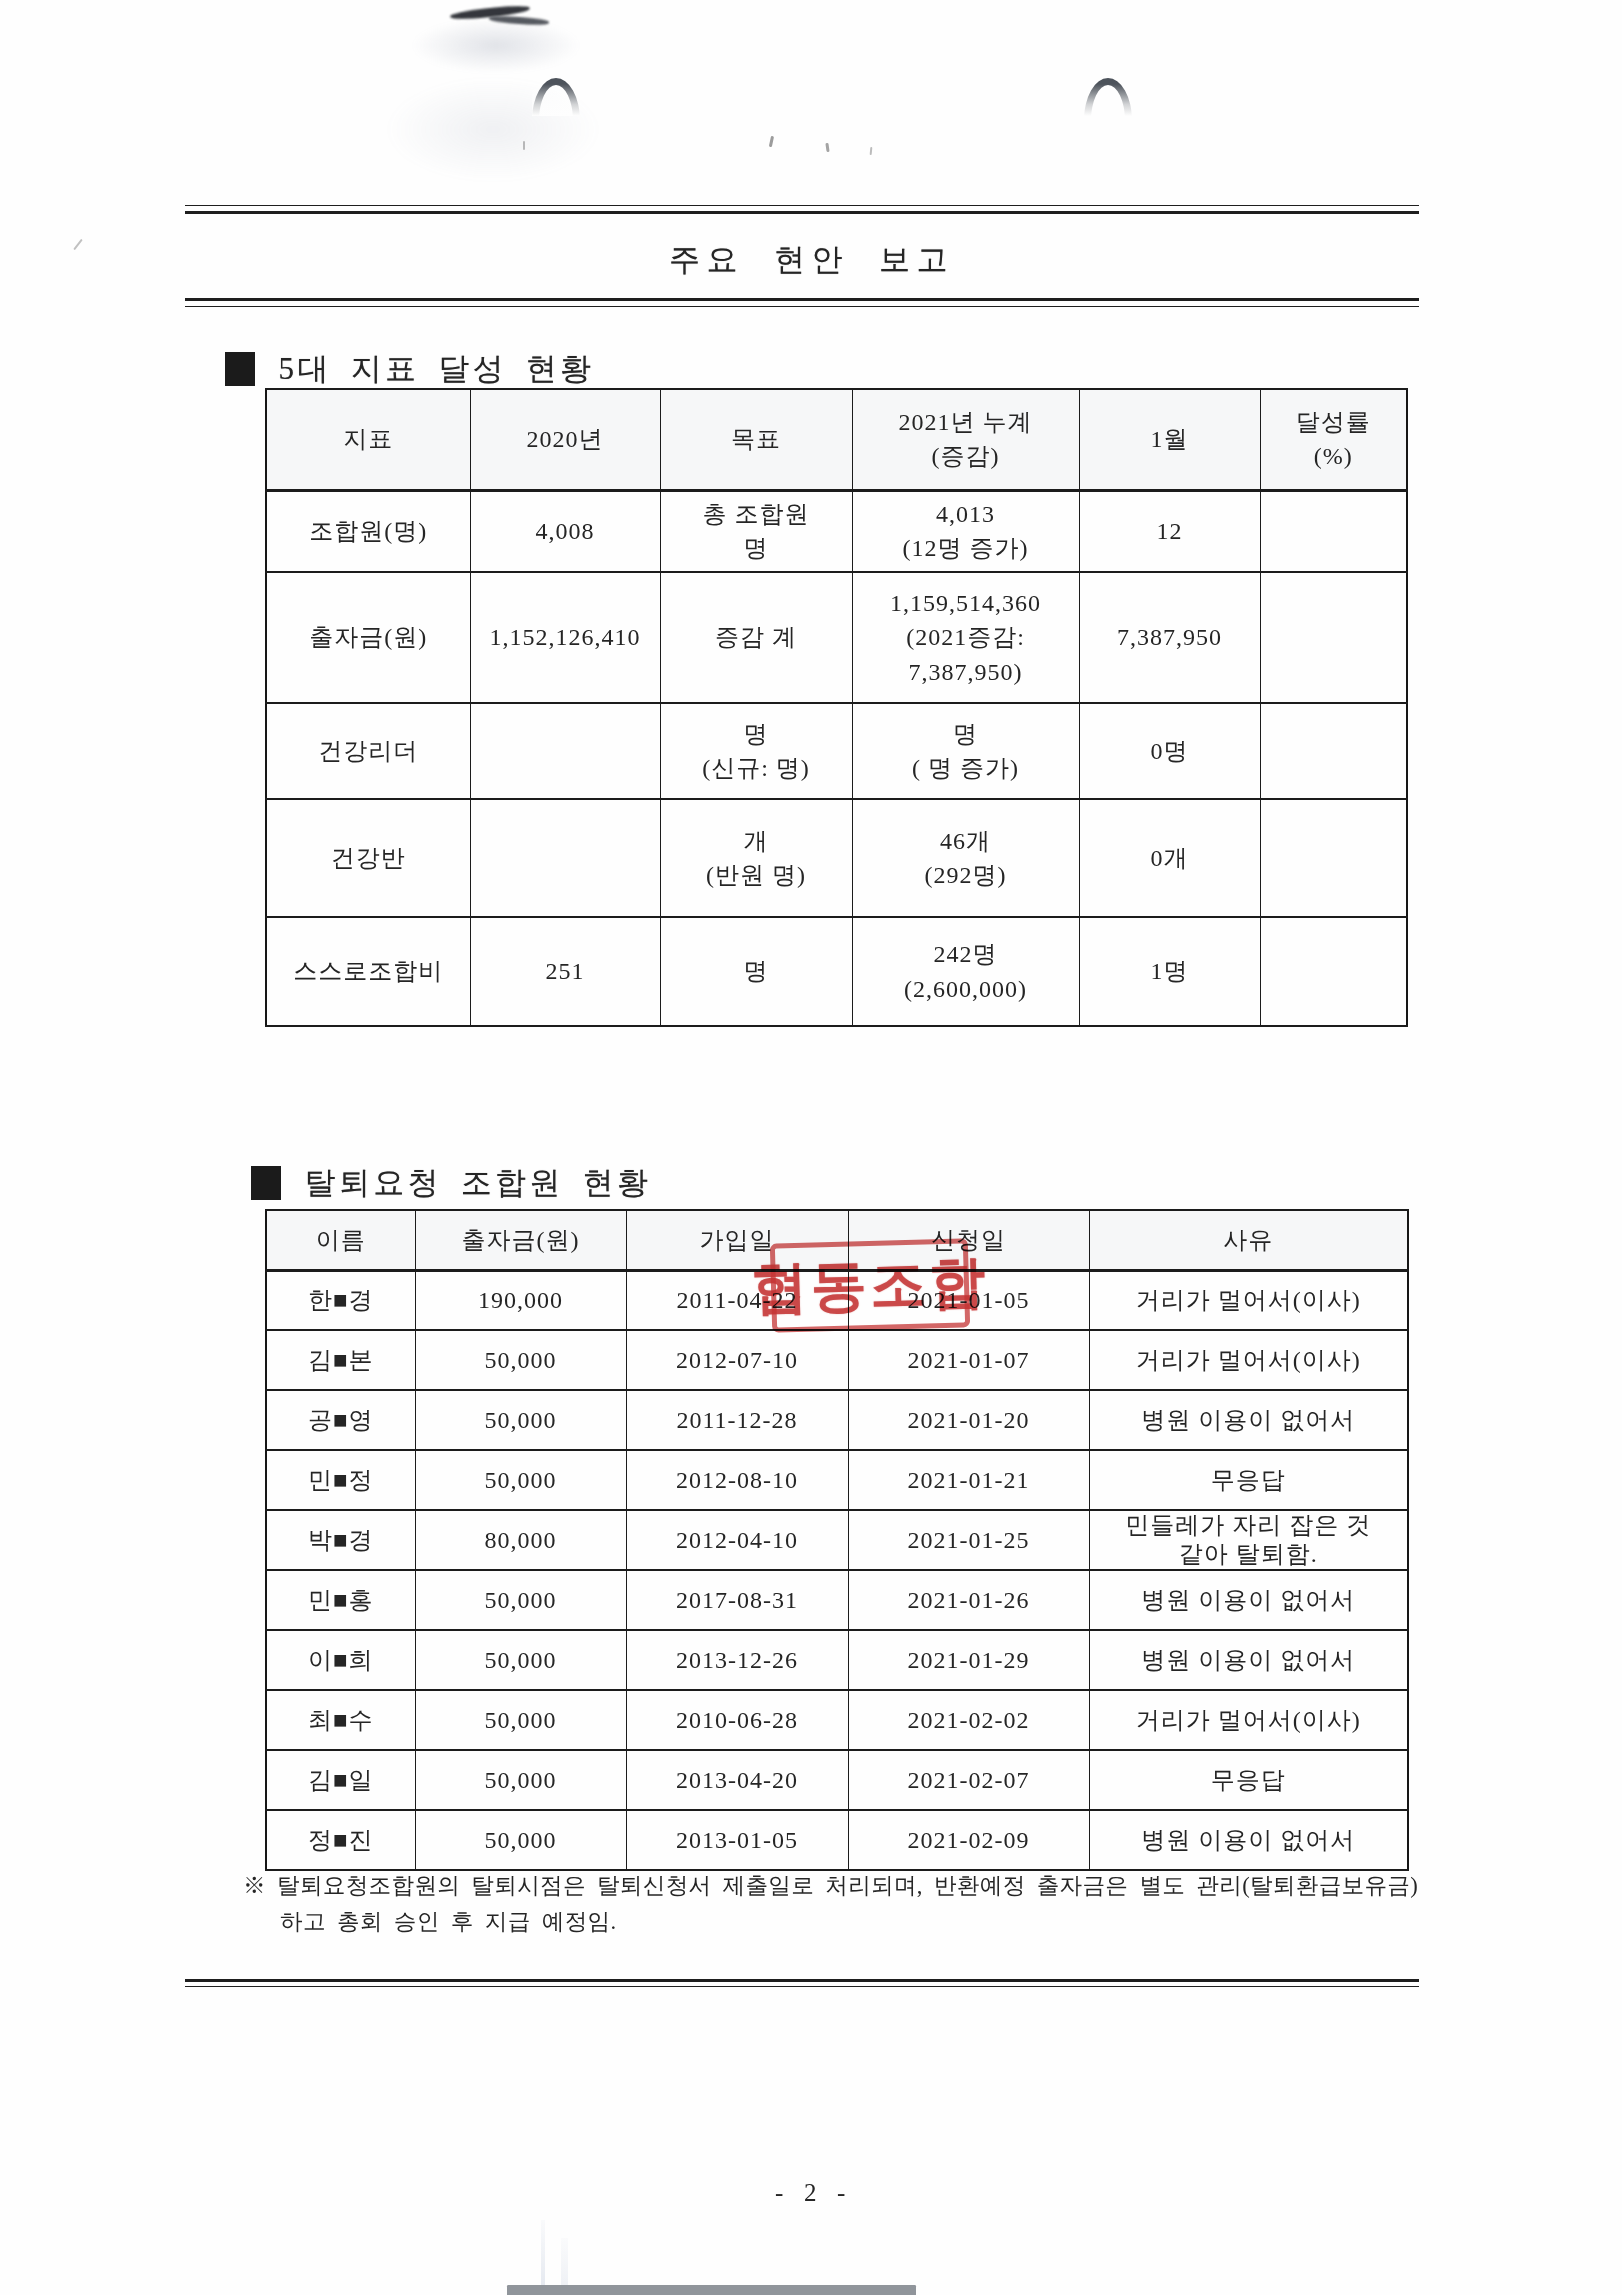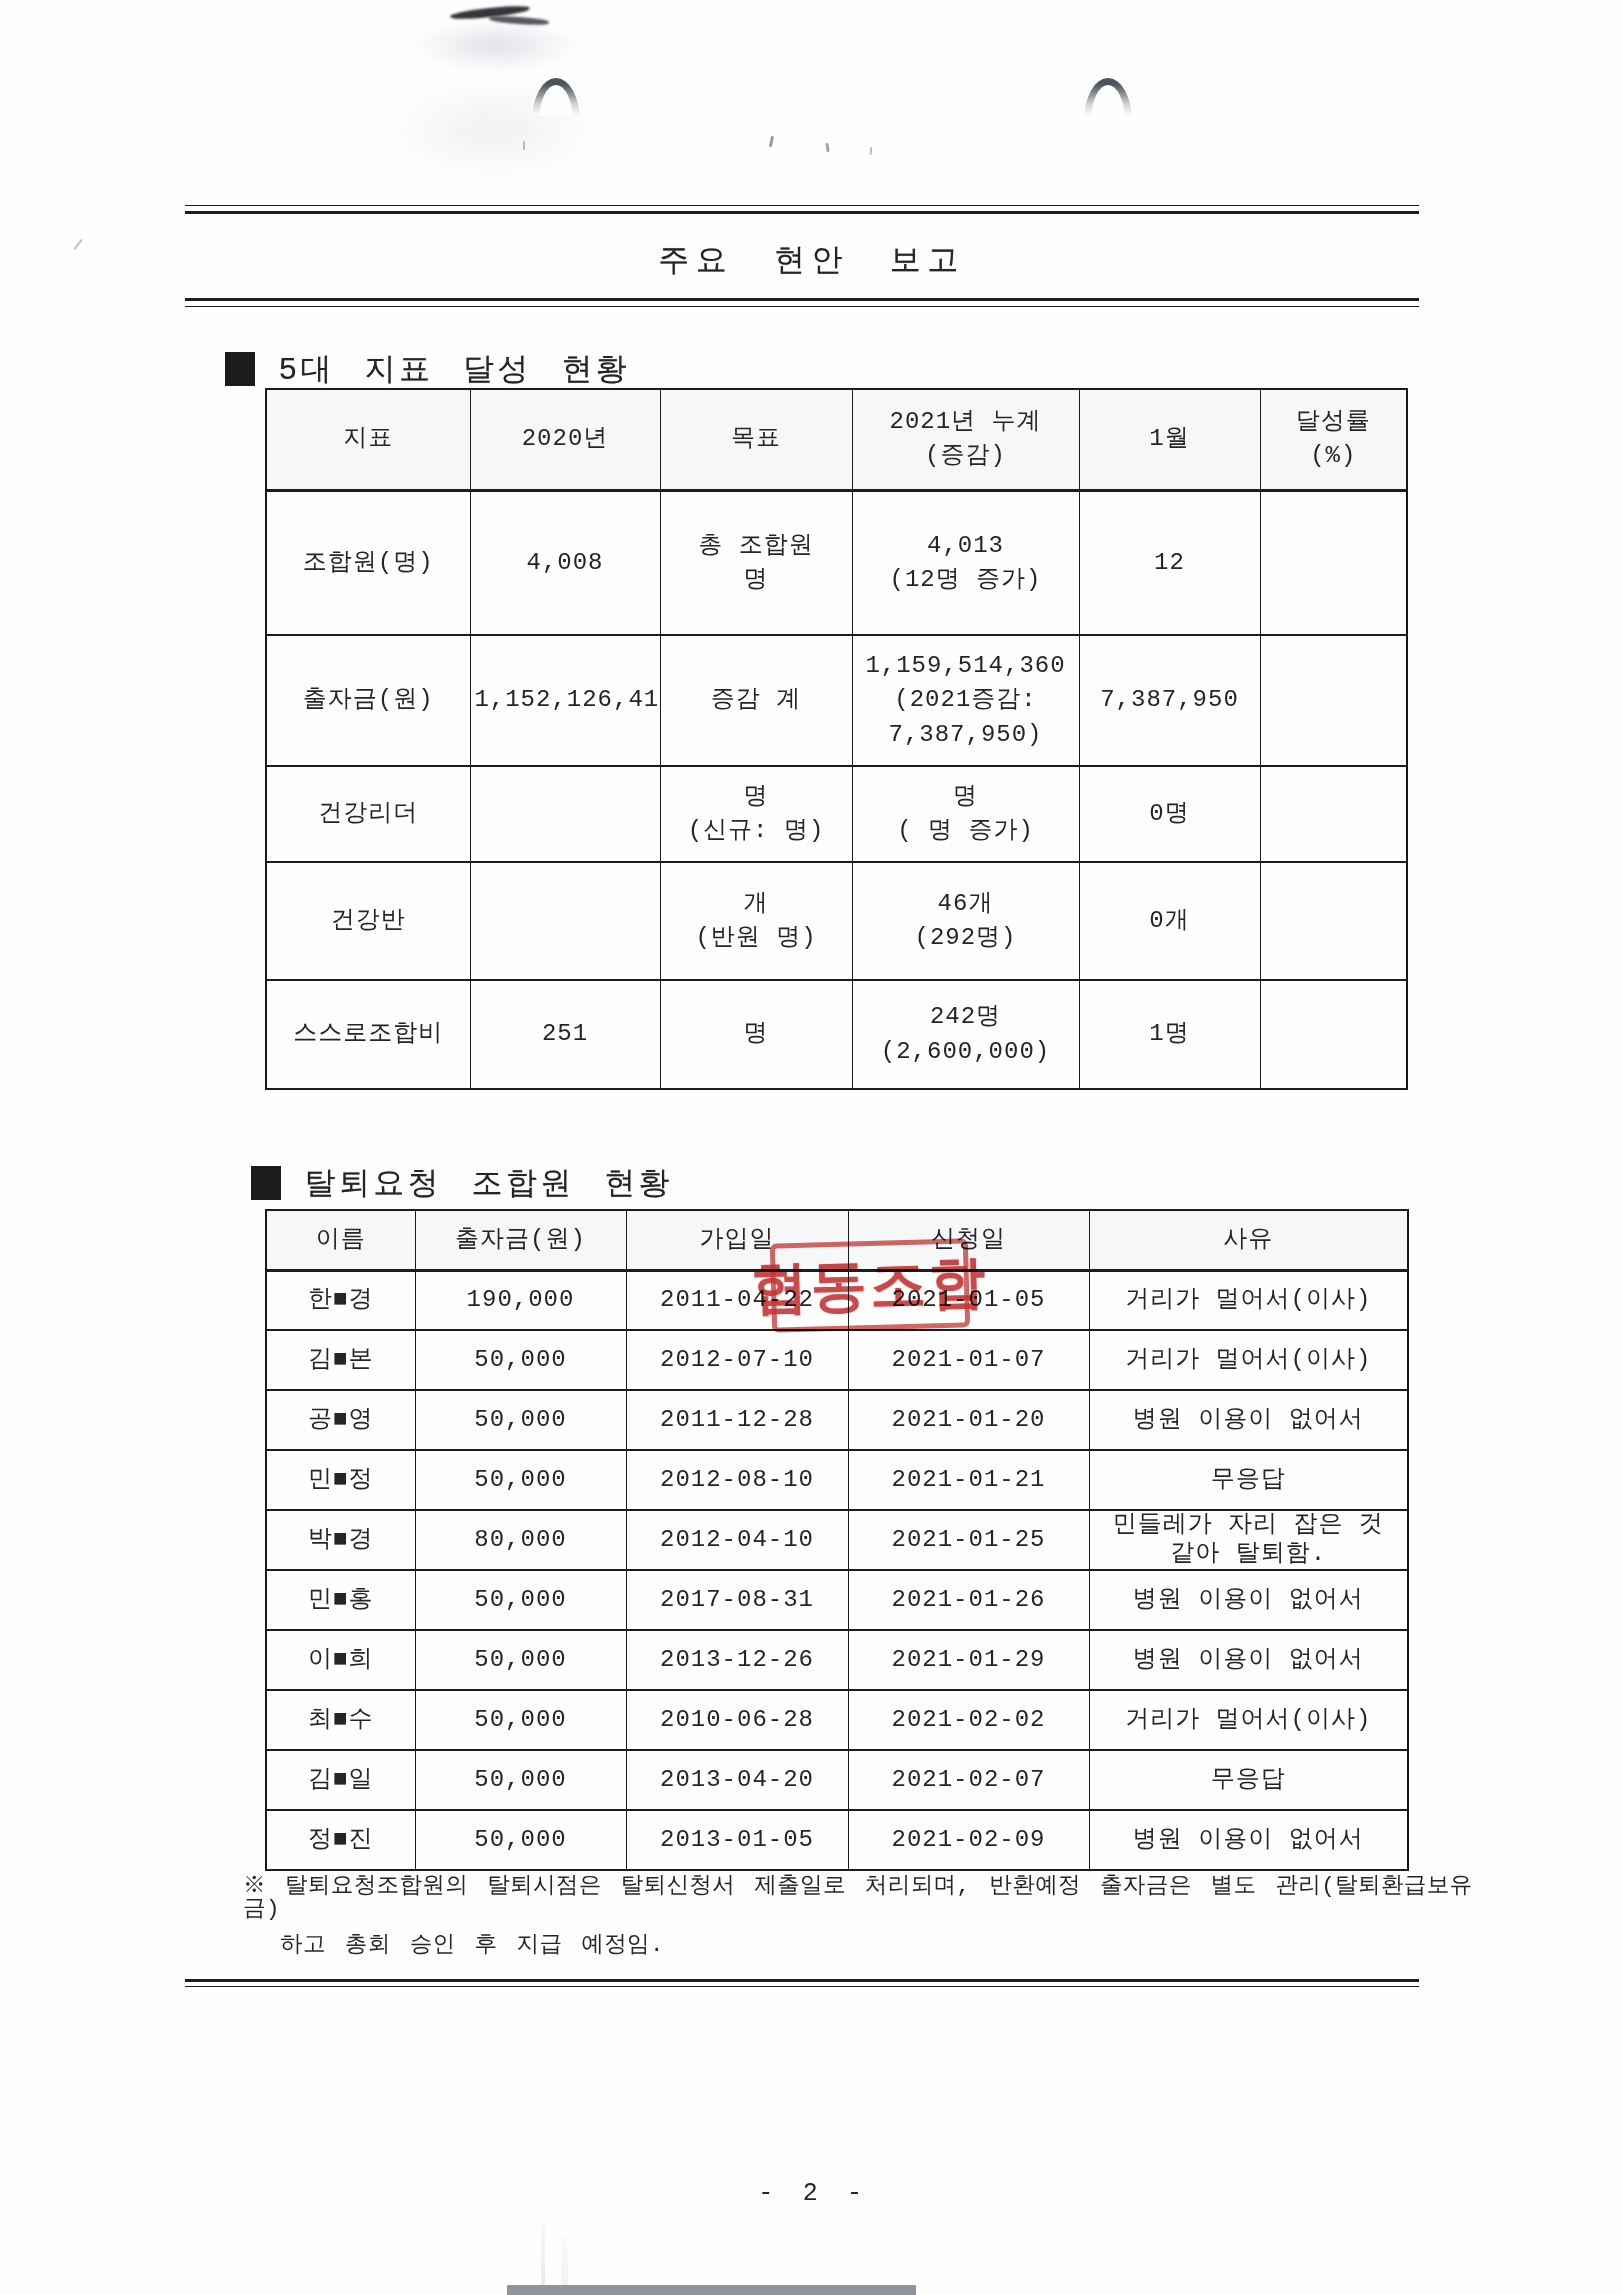--- a/index.html
+++ b/index.html
@@ -1,18 +1,18 @@
 <!DOCTYPE html>
 <html style="font-size:10.5px"><head>
 <meta charset="utf-8">
 <style>
   html,body { margin:0; padding:0; background:#ffffff; }
   .page {
     position:relative; width:1623px; height:2295px; background:#fefefe;
-    font-family:Liberation Mono, monospace; color:#252525; overflow:hidden;
+    font-family:Liberation Serif, serif; color:#252525; overflow:hidden;
   }
 
   
   .rule { position:absolute; left:185px; width:1234px; background:#1e1e1e; }
   .rule.thin  { height:1.3px; }
   .rule.thick { height:2.6px; }
   #rule-top-1 { top:205px; }
   #rule-top-2 { top:211px; }
   #rule-title-bot-1 { top:298px; }
   #rule-title-bot-2 { top:306px; }
@@ -154,21 +154,21 @@
       <tr style="height:101px">
         <th>지표</th>
         <th>2020년</th>
         <th>목표</th>
         <th>2021년 누계
 (증감)</th>
         <th>1월</th>
         <th>달성률
 (%)</th>
       </tr>
-      <tr style="height:145px">
+      <tr style="height:82px">
         <td>조합원(명)</td>
         <td>4,008</td>
         <td>총 조합원
 명</td>
         <td>4,013
 (12명 증가)</td>
         <td>12</td>
         <td></td>
       </tr>
       <tr style="height:131px">

